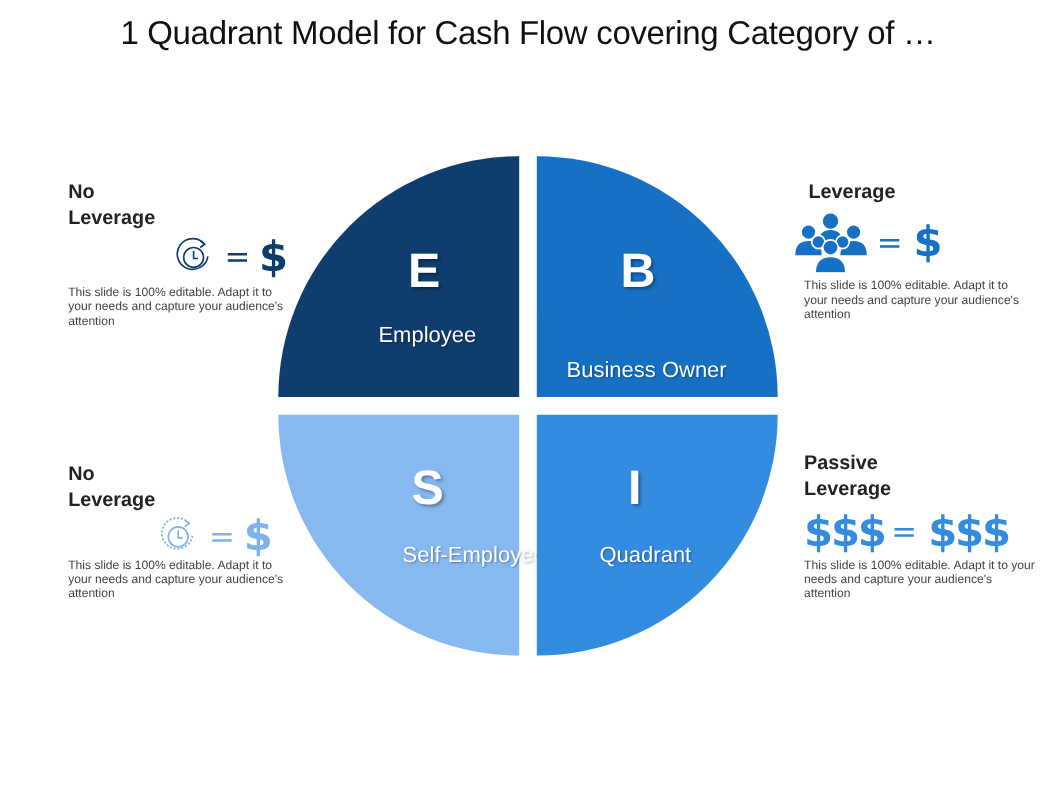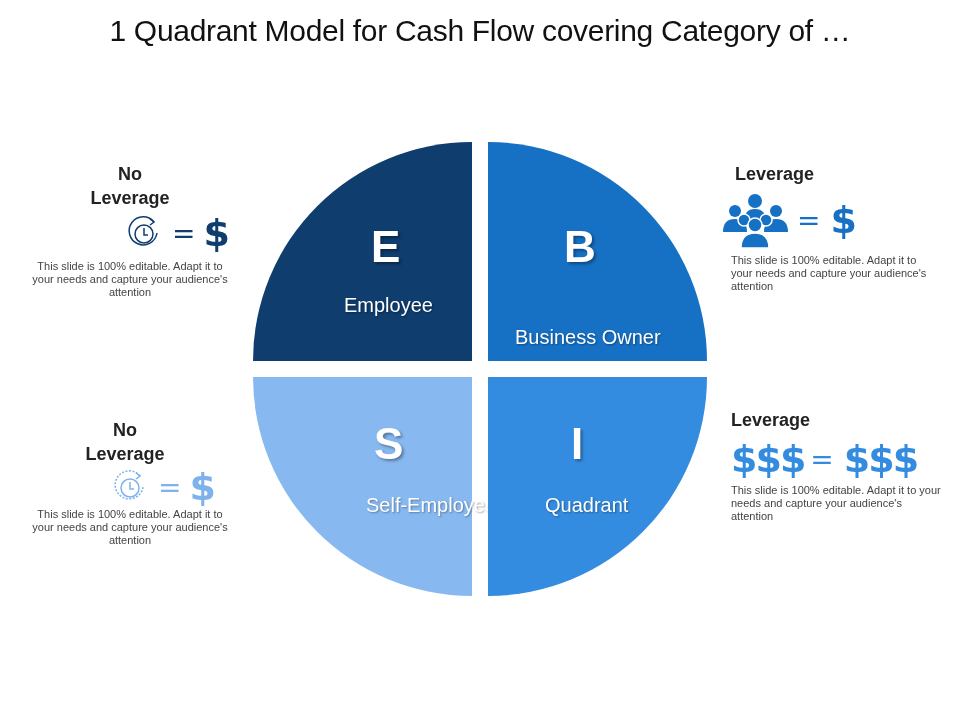--- a/index.html
+++ b/index.html
@@ -9,21 +9,21 @@
   .quad { position:absolute; width:219px; height:219px; }
   .q-tl { left:0; top:0; border-top-left-radius:219px; }
   .q-tr { left:235px; top:0; border-top-right-radius:219px; }
   .q-bl { left:0; top:235px; border-bottom-left-radius:219px; }
   .q-br { left:235px; top:235px; border-bottom-right-radius:219px; }
   .letter { position:absolute; font-weight:bold; font-size:44px; color:#fff; text-shadow:2px 2px 3px rgba(0,0,0,0.35); }
   .qlabel { position:absolute; font-size:20px; color:#fff; text-shadow:1px 1px 2px rgba(0,0,0,0.35); white-space:nowrap; }
   .side { position:absolute; }
   .side h3 { margin:0; font-size:18px; font-weight:bold; color:#222; line-height:24px; }
   .desc { font-size:11px; color:#444; line-height:13px; }
-  .right-align { text-align:center; }
+  .right-align { text-align:left;margin-left:32px; }
   .eq { display:flex; align-items:center; }
   .dollar { font-weight:bold; font-family:"DejaVu Sans", sans-serif; }
   .equals { font-family:"DejaVu Sans", sans-serif; }
 </style>
 </head>
 <body>
 
 <div class="title">1 Quadrant Model for Cash Flow covering Category of …</div>
 
 <div class="wheel">
@@ -96,20 +96,21 @@
       <circle cx="18" cy="19" r="9" fill="none" stroke="#7fb2ec" stroke-width="1.5"></circle>
       <path d="M18 13 L18 20 L22 20" fill="none" stroke="#7fb2ec" stroke-width="1.5"></path>
     </svg>
     <span class="equals" style="font-size:28px;color:#7fb2ec;margin:0 8px 0 10px;">=</span>
     <span class="dollar" style="font-size:38px;color:#7fb2ec;">$</span>
   </div>
   <div class="desc" style="margin-top:0;">This slide is 100% editable. Adapt it to your needs and capture your audience's attention</div>
 </div>
 
 <div class="side" style="left:731px;top:408px;width:210px;">
+  <h3>Passive</h3>
   <h3>Leverage</h3>
   <div class="eq" style="height:46px;margin-top:4px;">
     <span class="dollar" style="font-size:38px;color:#348ce0;letter-spacing:-2px;">$$$</span>
     <span class="equals" style="font-size:28px;color:#348ce0;margin:0 10px 0 6px;">=</span>
     <span class="dollar" style="font-size:38px;color:#348ce0;letter-spacing:-2px;">$$$</span>
   </div>
   <div class="desc" style="margin-top:2px;">This slide is 100% editable. Adapt it to your needs and capture your audience's attention</div>
 </div>
 
 </body></html>

